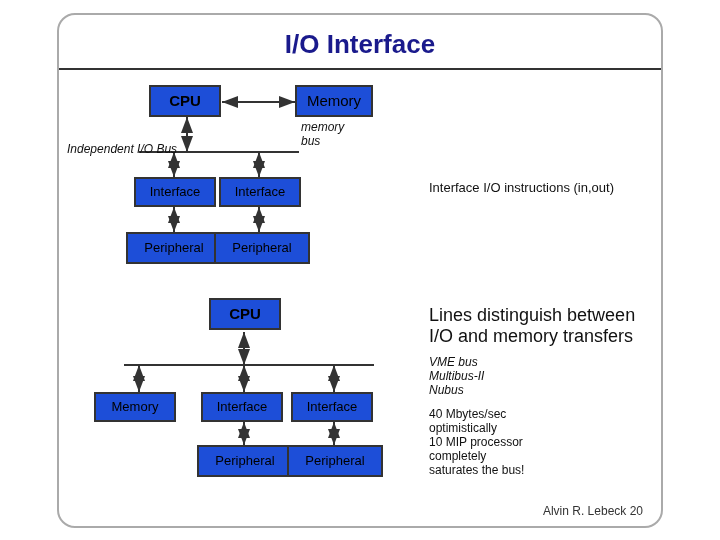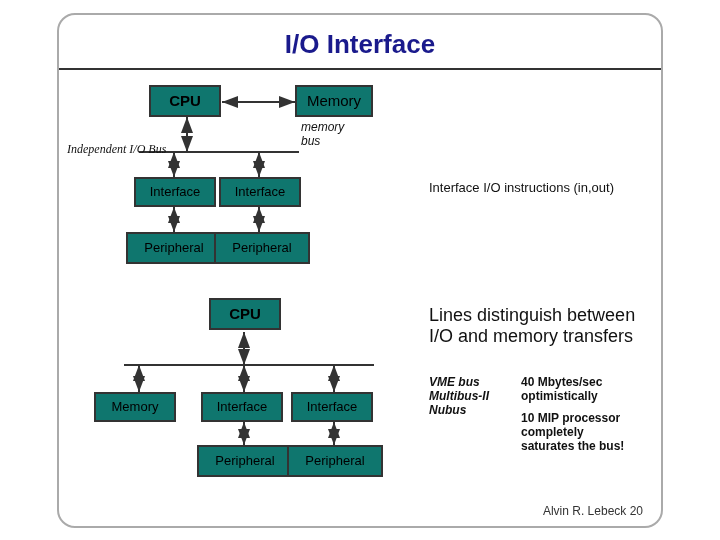--- a/index.html
+++ b/index.html
@@ -50,21 +50,21 @@
       padding: 10px 10px 10px 10px;
       font-size: 13px;
       color: #111;
       position: relative;
     }
 
     
     .box {
       position: absolute;
       border: 2px solid #333;
-      background: #0f766e;
+      background: #1d4ed8;
       text-align: center;
       font-size: 14px;
       font-weight: normal;
       display: flex;
       align-items: center;
       justify-content: center;
       padding: 3px 8px;
     }
 
     
@@ -144,21 +144,21 @@
 
         <line x1="185" y1="352" x2="185" y2="375" stroke="#333" stroke-width="2" marker-end="url(#arrowhead)" marker-start="url(#arrowhead-rev)"></line>
 
         <line x1="275" y1="352" x2="275" y2="375" stroke="#333" stroke-width="2" marker-end="url(#arrowhead)" marker-start="url(#arrowhead-rev)"></line>
       </svg>
 
       <div class="box" style="left:90px;top:15px;width:72px;height:32px;font-size:15px;font-weight:bold;">CPU</div>
 
       <div class="box" style="left:236px;top:15px;width:78px;height:32px;font-size:15px;">Memory</div>
 
-      <div class="italic-label" style="left:8px;top:72px;font-size:12px;font-family:Liberation Serif, serif;">Independent I/O Bus</div>
+      <div class="italic-label" style="left:8px;top:72px;font-size:12px;">Independent I/O Bus</div>
 
       <div class="italic-label" style="left:242px;top:50px;font-size:12px;font-style:italic;">memory<br>bus</div>
 
       <div class="box" style="left:75px;top:107px;width:82px;height:30px;font-size:13px;">Interface</div>
 
       <div class="box" style="left:160px;top:107px;width:82px;height:30px;font-size:13px;">Interface</div>
 
       <div class="box" style="left:67px;top:162px;width:96px;height:32px;font-size:13px;">Peripheral</div>
 
       <div class="box" style="left:155px;top:162px;width:96px;height:32px;font-size:13px;">Peripheral</div>
@@ -179,23 +179,23 @@
     </div>
 
     <div class="right-text">
 
       <div style="margin-top:100px;font-size:13px;color:#111;font-weight:normal;">Interface I/O instructions (in,out)</div>
 
       <div style="margin-top:110px;font-size:18px;color:#111;font-weight:normal;">
         Lines distinguish between<br>I/O and memory transfers
       </div>
 
-      <div style="margin-top:28px;display:flex;flex-direction:row;gap:10px;align-items:flex-start;font-weight:bold;">
+      <div style="margin-top:8px;display:flex;flex-direction:column;gap:10px;align-items:flex-start;">
         <div style="font-style:italic;font-size:12px;min-width:82px;">VME bus<br>Multibus-II<br>Nubus</div>
-        <div style="display:flex;flex-direction:column;gap:8px;">
+        <div style="display:flex;flex-direction:column;gap:0;">
           <div style="font-size:12px;">40 Mbytes/sec<br>optimistically</div>
           <div style="font-size:12px;">10 MIP processor<br>completely<br>saturates the bus!</div>
         </div>
       </div>
     </div>
 
   </div>
 
   <div class="footer">Alvin R. Lebeck 20</div>
 </div>

